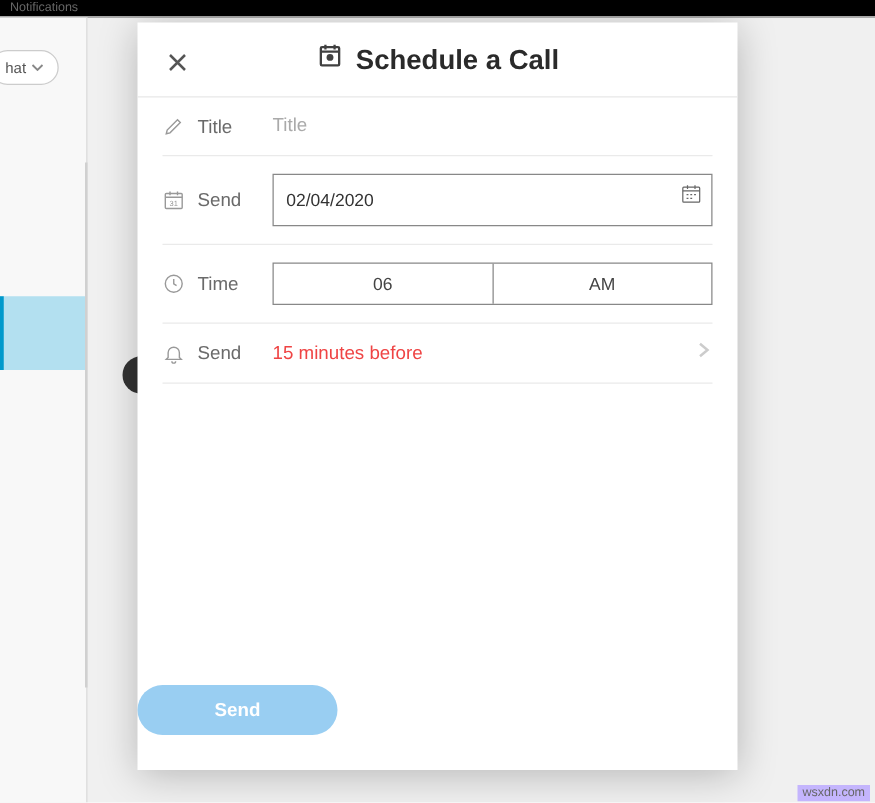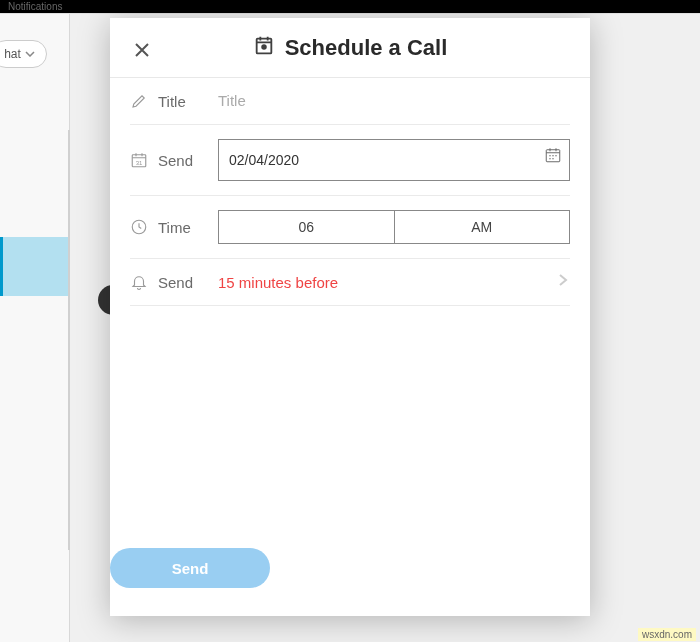--- a/index.html
+++ b/index.html
@@ -42,21 +42,21 @@
     .time-seg:last-child { border-right: none; }
     
     .alert-row { display: flex; align-items: center; padding: 14px 0; border-bottom: 1px solid #eaeaea; cursor: pointer; }
     .alert-value { font-size: 15px; color: #ef4444; }
     .alert-chevron { margin-left: auto; }
     .alert-chevron svg { width: 14px; height: 14px; stroke: #ccc; stroke-width: 2; fill: none; }
     
     .modal-footer { padding: 16px 0 28px; display: flex; justify-content: flex-start; }
     .send-btn { width: 160px; height: 40px; border: none; border-radius: 20px; background: #99cef2; color: #fff; font-size: 15px; font-weight: 600; cursor: pointer; }
     
-    .watermark { position: absolute; bottom: 1px; right: 4px; font-size: 10px; color: #666; background: #fef9c3; padding: 1px 4px; }
+    .watermark { position: absolute; bottom: 1px; right: 4px; font-size: 10px; color: #666; background: #c4b5fd; padding: 1px 4px; }
   </style>
 </head>
 <body>
 
 <div class="bg-top">Notifications</div>
 <div class="bg-sidebar">
   <div class="bg-sidebar-item" style="margin-top:105px"></div>
   <div class="bg-sidebar-item"></div>
   <div class="bg-sidebar-item bg-sidebar-active"></div>
   <div class="bg-sidebar-item"></div>

